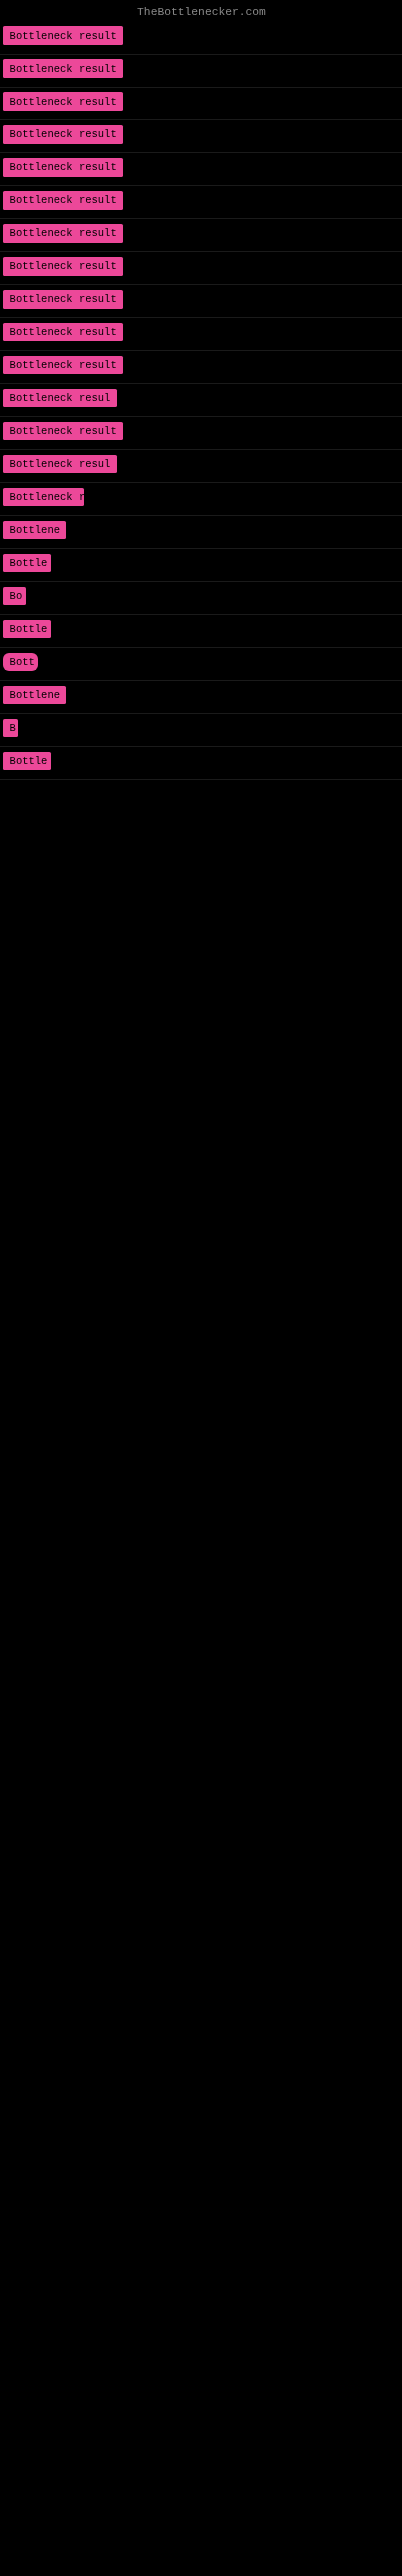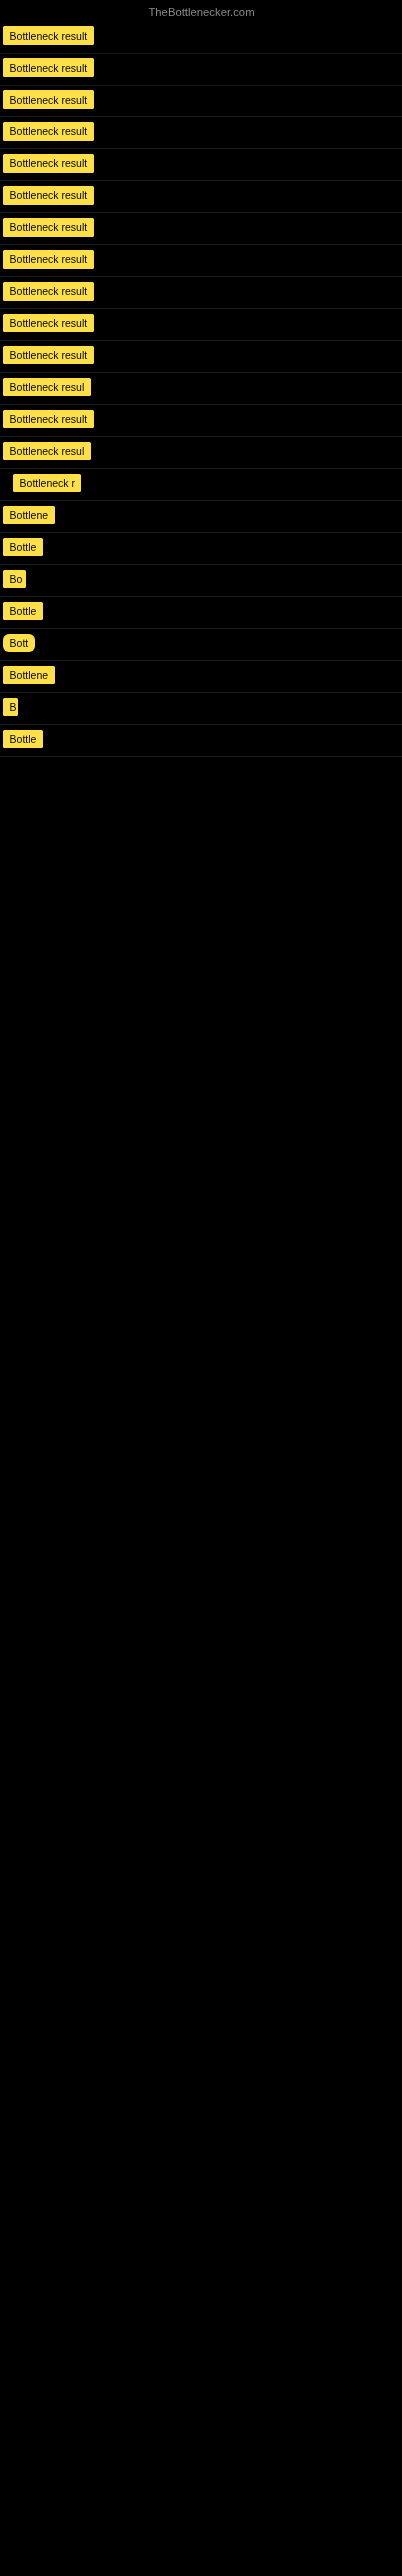--- a/index.html
+++ b/index.html
@@ -1,39 +1,40 @@
 <!DOCTYPE html>
 <html style="font-size:13px"><head>
   <meta charset="utf-8">
   <style>
     * {
       margin: 0;
       padding: 0;
       box-sizing: border-box;
+      font-family: Liberation Mono, monospace;
     }
 
     body {
       width: 403px;
       min-height: 2576px;
       background-color: #000000;
       font-family: Arial, sans-serif;
       position: relative;
     }
 
     .site-title {
       text-align: center;
       color: #888888;
       font-size: 11.3px;
       padding: 6.4px 0 3.2px 0;
       width: 100%;
     }
 
     .bottleneck-badge {
       display: inline-block;
-      background-color: #fde047;
+      background-color: #ec4899;
       color: #000000;
       font-size: 10.5px;
       font-weight: normal;
       padding: 3.2px 6.4px;
       border-radius: 1.6px;
       white-space: nowrap;
       overflow: hidden;
     }
 
     .result-row {
@@ -57,21 +58,21 @@
     <div class="result-row"><span class="bottleneck-badge" style="max-width: 129px;">Bottleneck result</span></div>
     <div class="result-row"><span class="bottleneck-badge" style="max-width: 129px;">Bottleneck result</span></div>
     <div class="result-row"><span class="bottleneck-badge" style="max-width: 129px;">Bottleneck result</span></div>
     <div class="result-row"><span class="bottleneck-badge" style="max-width: 129px;">Bottleneck result</span></div>
     <div class="result-row"><span class="bottleneck-badge" style="max-width: 129px;">Bottleneck result</span></div>
     <div class="result-row"><span class="bottleneck-badge" style="max-width: 129px;">Bottleneck result</span></div>
     <div class="result-row"><span class="bottleneck-badge" style="max-width: 125px;">Bottleneck result</span></div>
     <div class="result-row"><span class="bottleneck-badge" style="max-width: 119px;">Bottleneck resul</span></div>
     <div class="result-row"><span class="bottleneck-badge" style="max-width: 125px;">Bottleneck result</span></div>
     <div class="result-row"><span class="bottleneck-badge" style="max-width: 119px;">Bottleneck resul</span></div>
-    <div class="result-row"><span class="bottleneck-badge" style="max-width: 81px; margin-left: 10px;">Bottleneck r</span></div>
+    <div class="result-row"><span class="bottleneck-badge" style="max-width: 81px;">Bottleneck r</span></div>
     <div class="result-row"><span class="bottleneck-badge" style="max-width: 63px;">Bottlene</span></div>
     <div class="result-row"><span class="bottleneck-badge" style="max-width: 48px;">Bottle</span></div>
     <div class="result-row"><span class="bottleneck-badge" style="max-width: 22.5px;">Bo</span></div>
     <div class="result-row"><span class="bottleneck-badge" style="max-width: 48px;">Bottle</span></div>
     <div class="result-row"><span class="bottleneck-badge" style="max-width: 35px; border-radius: 6px;">Bott</span></div>
     <div class="result-row"><span class="bottleneck-badge" style="max-width: 63px;">Bottlene</span></div>
     <div class="result-row"><span class="bottleneck-badge" style="max-width: 14.5px;">B</span></div>
     <div class="result-row"><span class="bottleneck-badge" style="max-width: 48px;">Bottle</span></div>
   </div>
 

